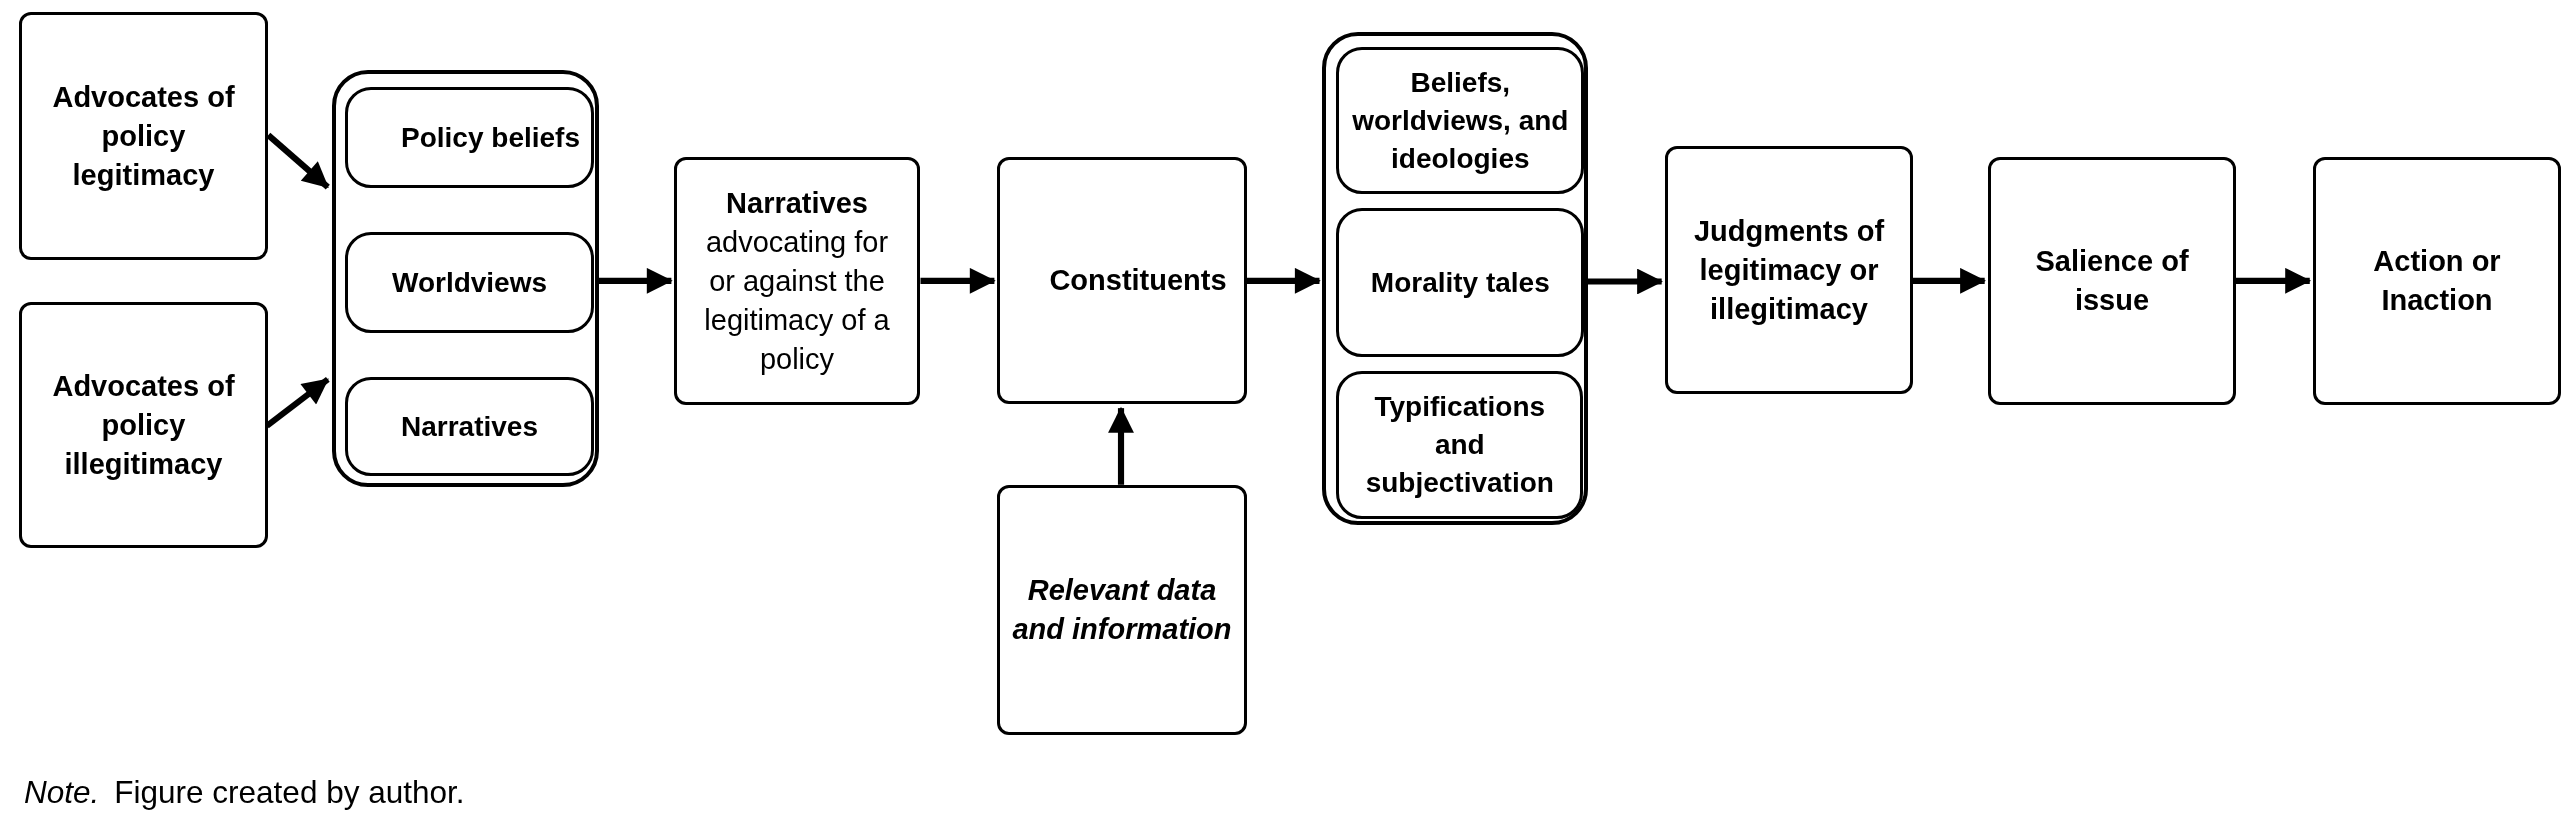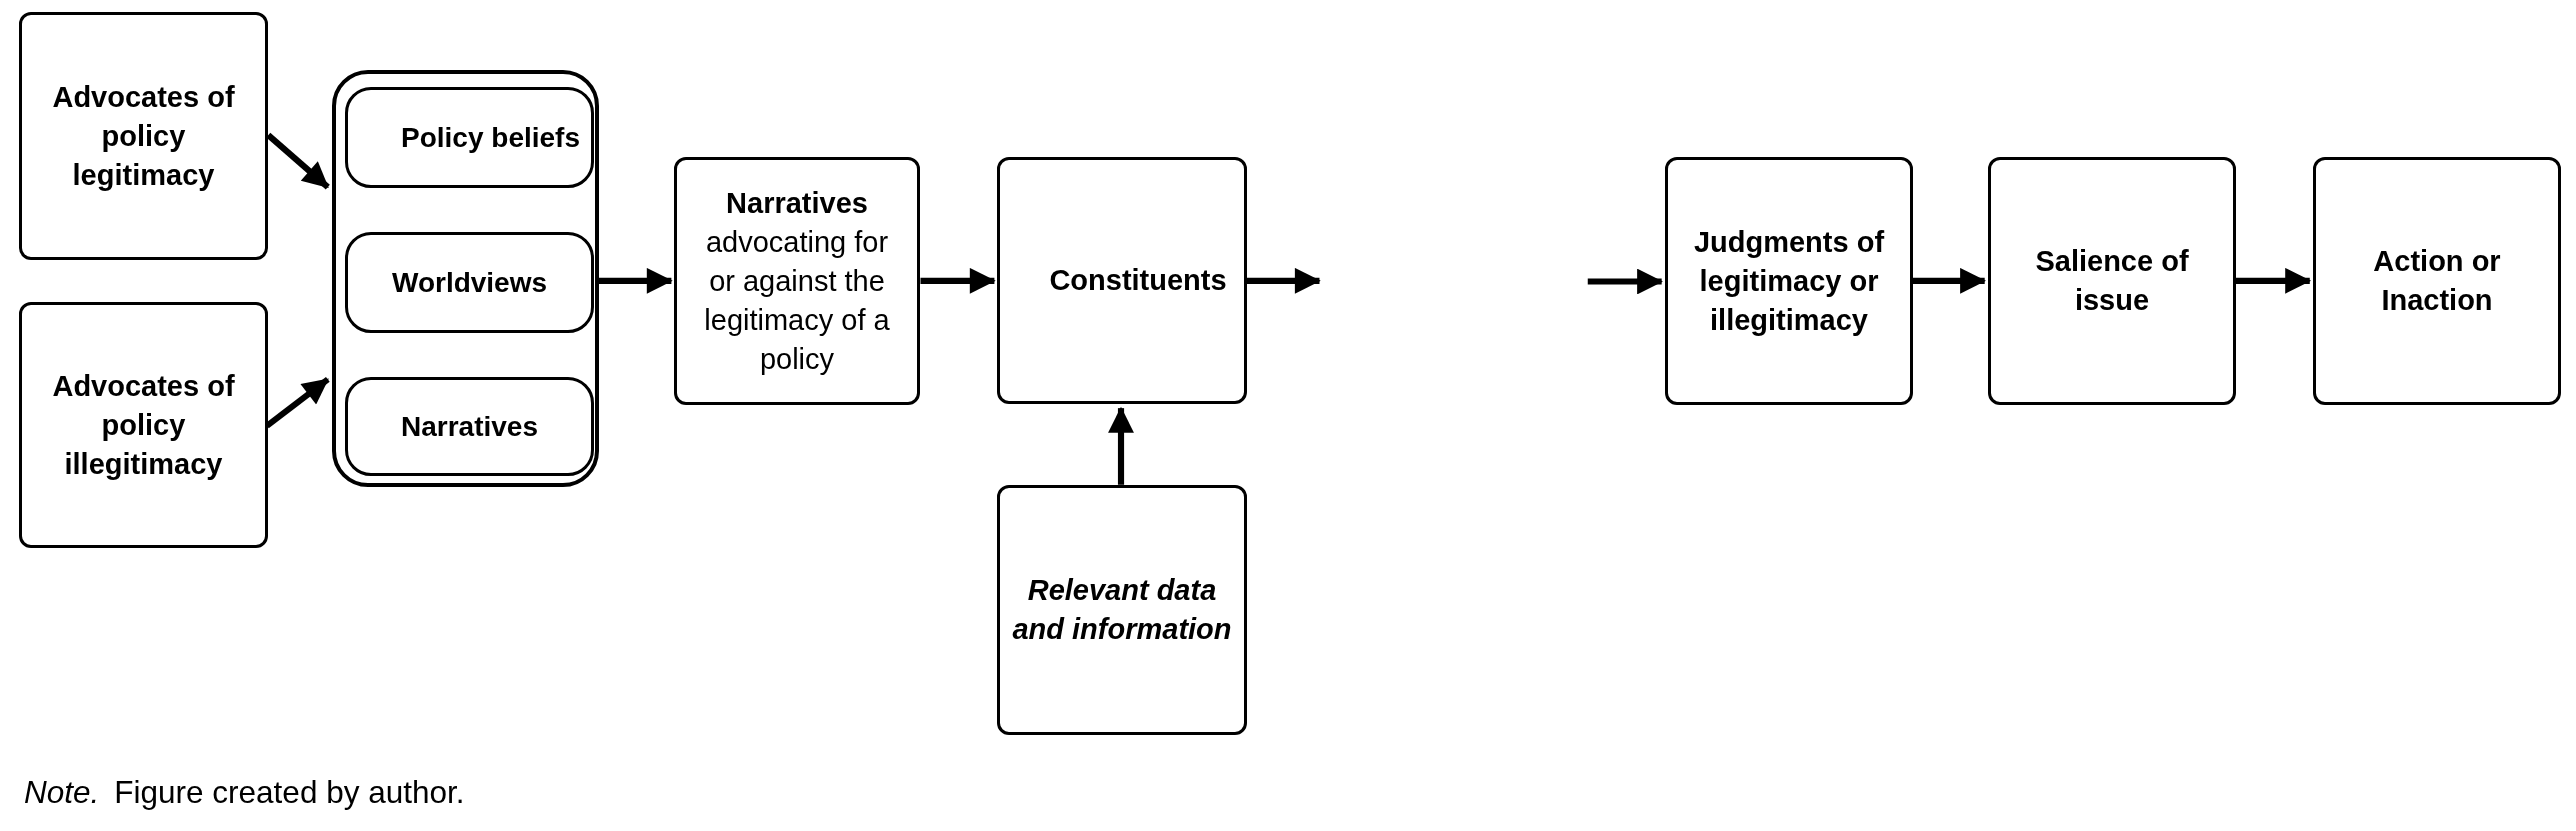--- a/index.html
+++ b/index.html
@@ -133,22 +133,37 @@
 
   <div class="box" style="left:997px; top:157px; width:250px; height:247px;padding-left:32px;">
     <span>Constituents</span>
   </div>
 
   <div class="box" style="left:997px; top:485px; width:250px; height:250px;font-style:italic;">
     <span>Relevant data
 and information</span>
   </div>
 
+  <div class="group" style="left:1322px; top:32px; width:266px; height:493px;">
+    <div class="box inner" style="left:10.3px; top:11px; width:248px; height:147px;">
+      <span>Beliefs,
+worldviews, and
+ideologies</span>
+    </div>
+    <div class="box inner" style="left:10.3px; top:172px; width:248px; height:149px;">
+      <span>Morality tales</span>
+    </div>
+    <div class="box inner" style="left:10.3px; top:335px; width:247px; height:148px;">
+      <span>Typifications
+and
+subjectivation</span>
+    </div>
+  </div>
 
-  <div class="box" style="left:1665px; top:157px; width:248px; height:248px;">
+  <div class="box" style="left:1665px; top:146px; width:248px; height:248px;">
     <span>Judgments of
 legitimacy or
 illegitimacy</span>
   </div>
 
   <div class="box" style="left:1988px; top:157px; width:248px; height:248px;">
     <span>Salience of
 issue</span>
   </div>
 

